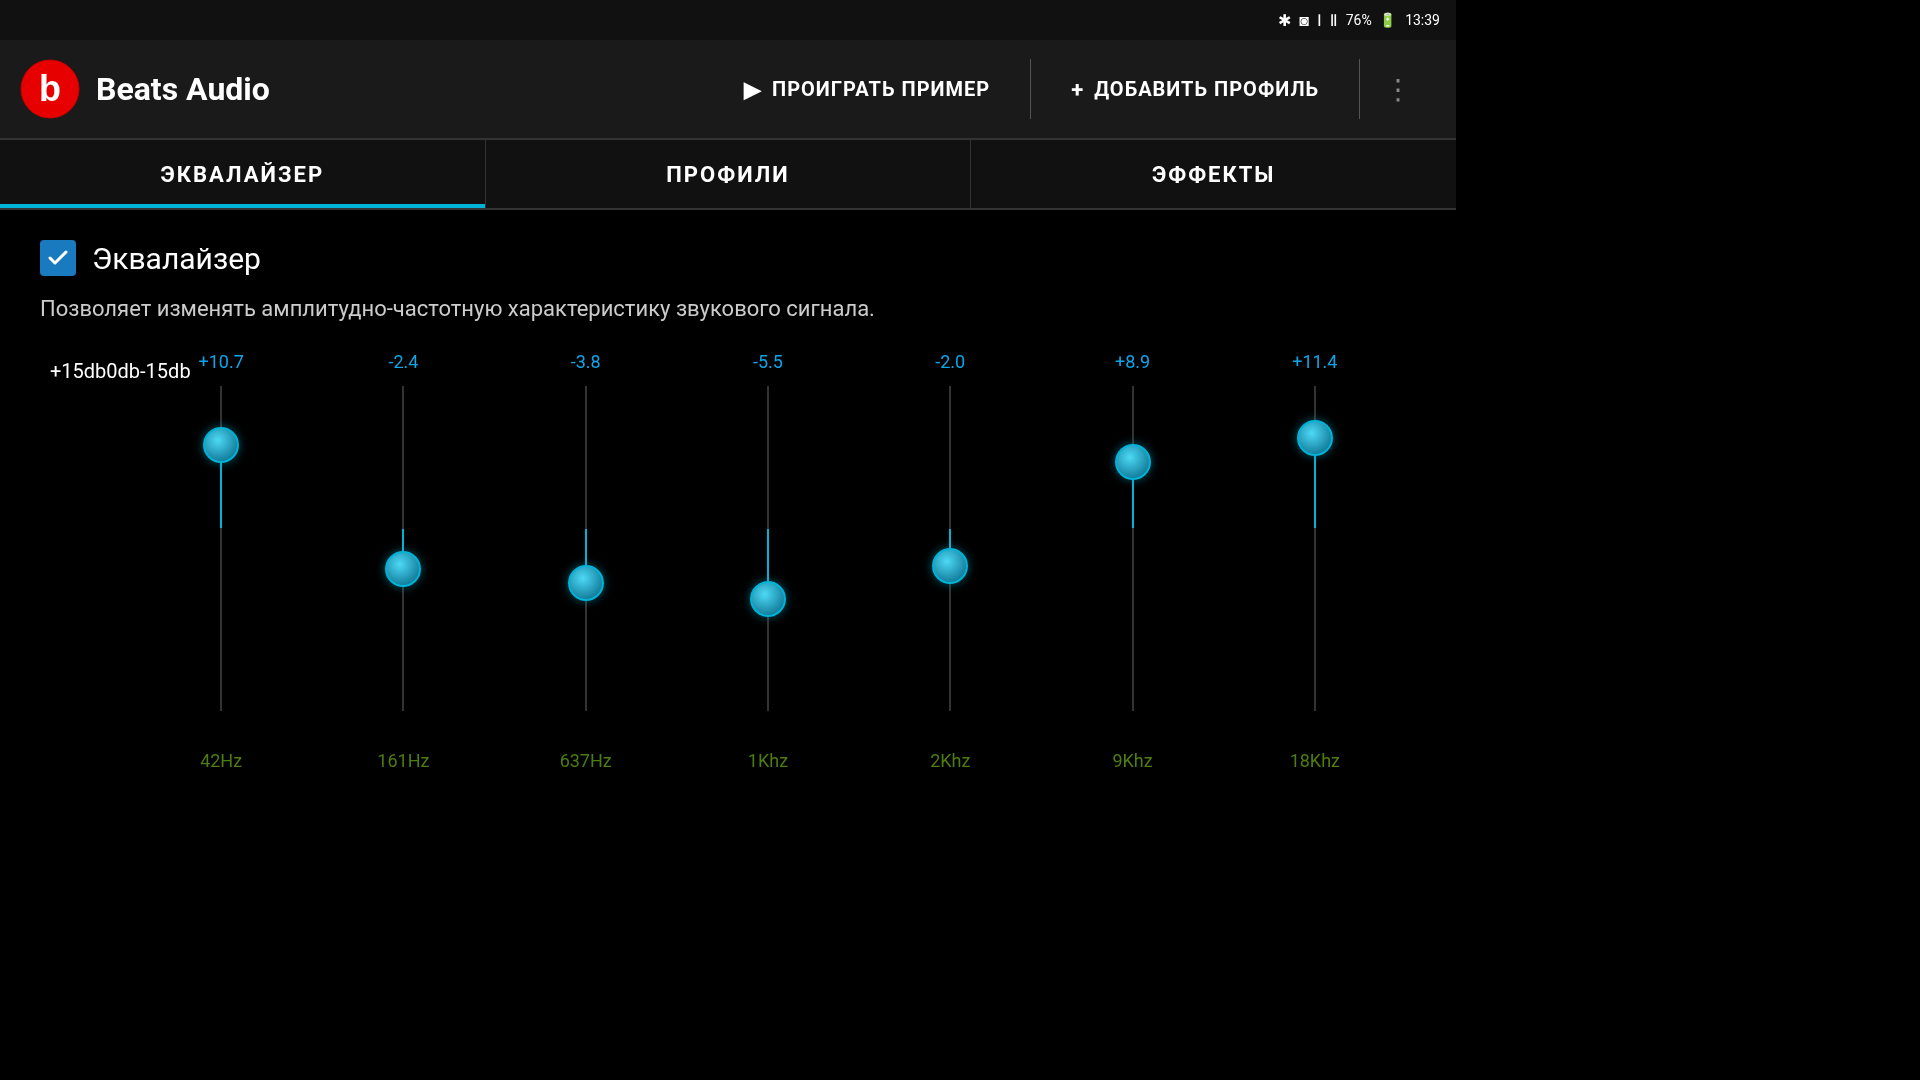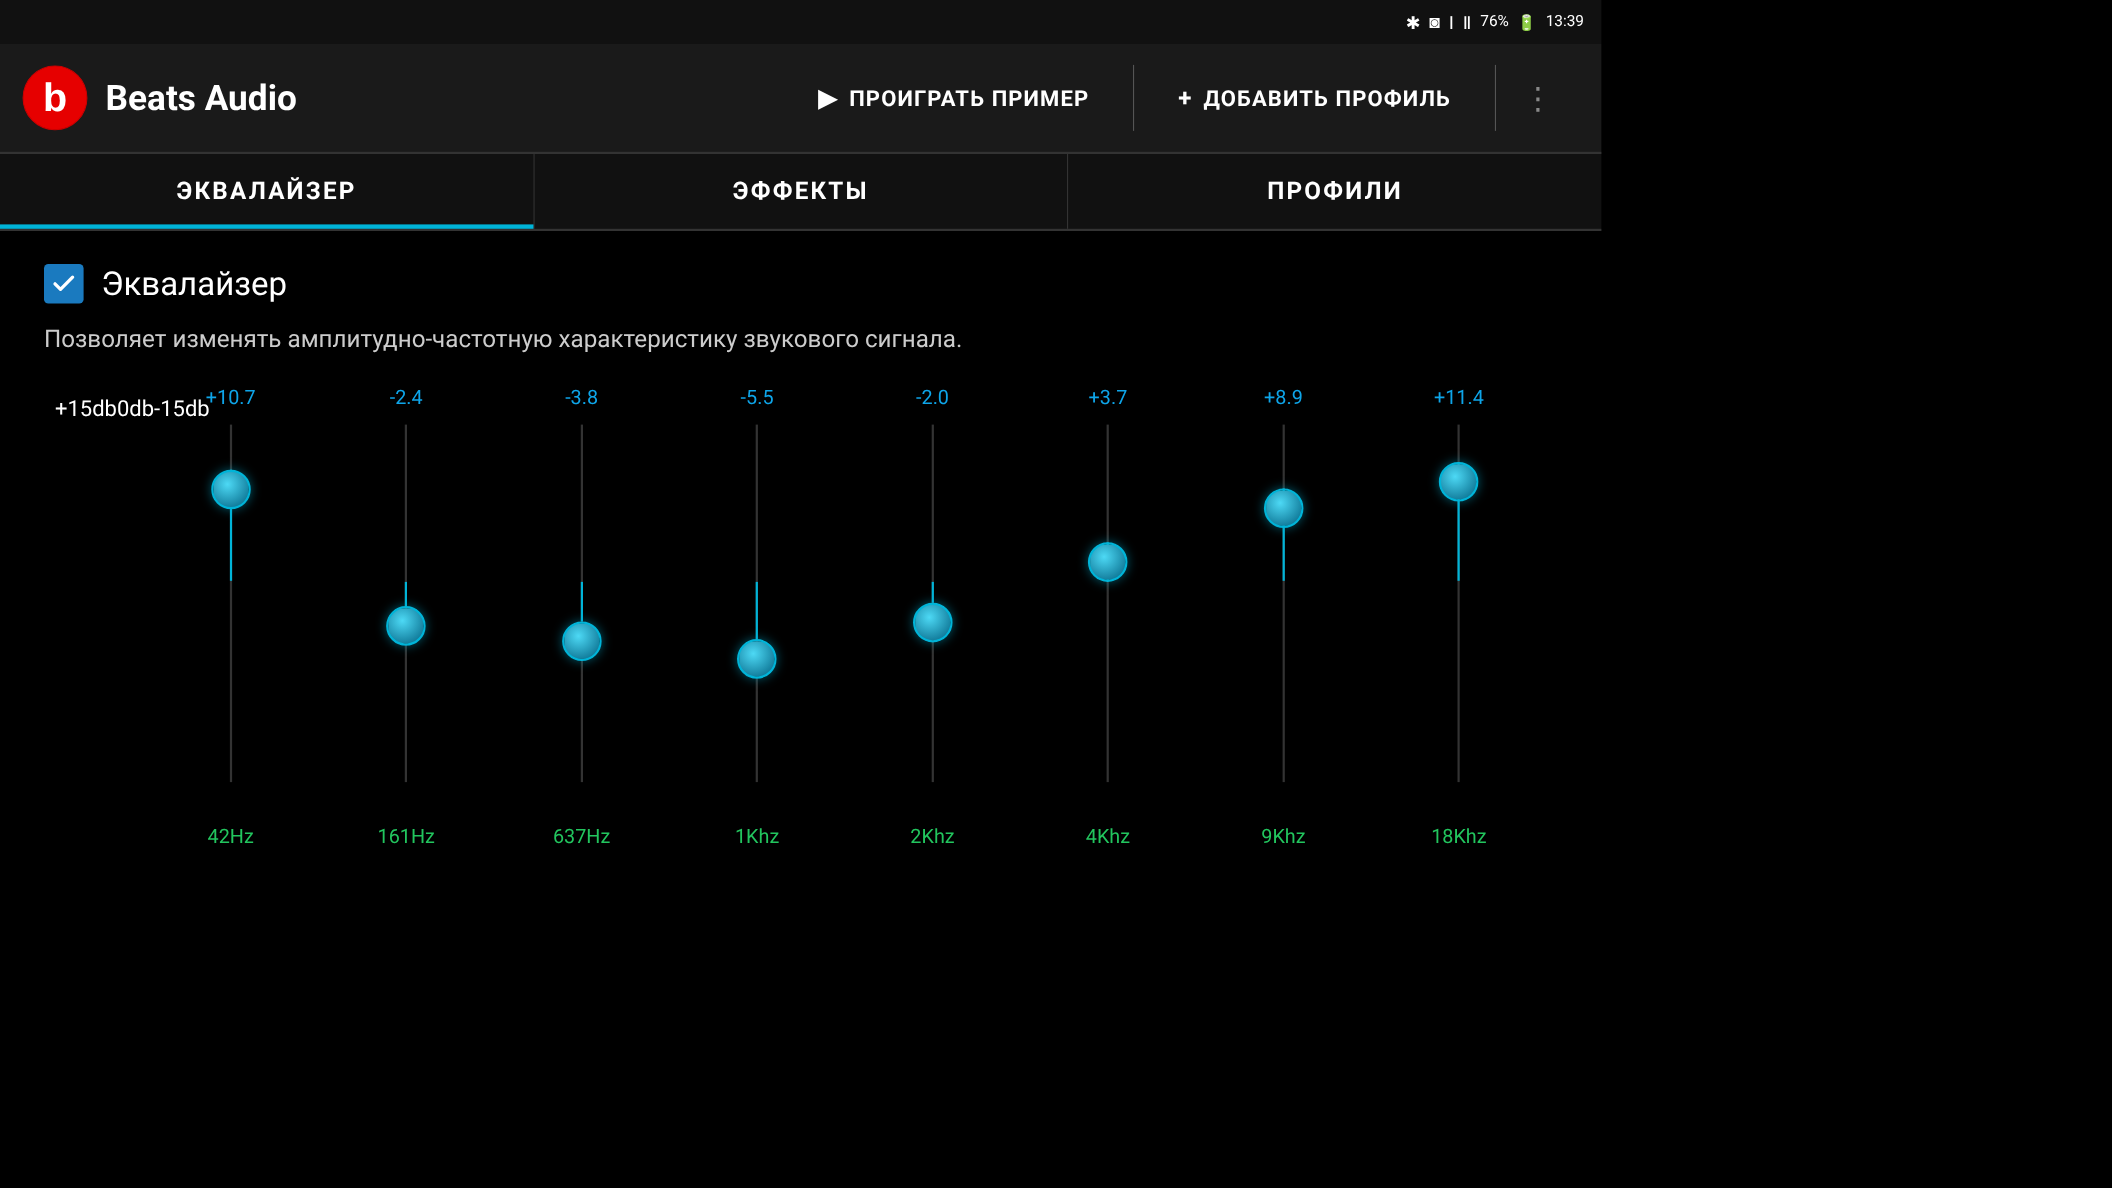--- a/index.html
+++ b/index.html
@@ -248,21 +248,21 @@
       border: 2px solid #00b4d8;
       position: absolute;
       left: 50%;
       transform: translate(-50%, 50%);
       cursor: pointer;
       box-shadow: 0 0 10px rgba(0,180,216,0.5);
     }
 
     .slider-freq {
       font-size: 18px;
-      color: #22c55e;
+      color: #4d7c0f;
       position: absolute;
       bottom: 0;
       white-space: nowrap;
     }
   </style>
 </head>
 <body>
 
 <div id="status-bar">
   <span class="status-icon">✱</span>
@@ -297,24 +297,24 @@
     <div class="header-btn-divider"></div>
     <div id="menu-btn">⋮</div>
   </div>
 </div>
 
 <div id="tabs">
   <div class="tab active">
     <span>ЭКВАЛАЙЗЕР</span>
   </div>
   <div class="tab">
+    <span>ПРОФИЛИ</span>
+  </div>
+  <div class="tab">
     <span>ЭФФЕКТЫ</span>
-  </div>
-  <div class="tab">
-    <span>ПРОФИЛИ</span>
   </div>
 </div>
 
 <div id="content">
 
   <div id="eq-header">
     <div id="eq-checkbox">
       <svg viewBox="0 0 24 24" fill="none" xmlns="http://www.w3.org/2000/svg">
         <polyline points="4,12 9,17 20,6" stroke="white" stroke-width="3" stroke-linecap="round" stroke-linejoin="round"></polyline>
       </svg>
@@ -371,29 +371,20 @@
         <div class="slider-col">
           <span class="slider-value">-2.0</span>
           <div class="slider-track-area">
             <div class="slider-track"></div>
             <div class="slider-fill" style="top: 142.5px; height: 19px;"></div>
             <div class="slider-thumb" style="top: 143.5px;"></div>
           </div>
           <span class="slider-freq">2Khz</span>
         </div>
         <div class="slider-col">
-          <span class="slider-value">+3.7</span>
-          <div class="slider-track-area">
-            <div class="slider-track"></div>
-            <div class="slider-fill" style="top: 107.35px; height: 35.15px;"></div>
-            <div class="slider-thumb" style="top: 89.35px;"></div>
-          </div>
-          <span class="slider-freq">4Khz</span>
-        </div>
-        <div class="slider-col">
           <span class="slider-value">+8.9</span>
           <div class="slider-track-area">
             <div class="slider-track"></div>
             <div class="slider-fill" style="top: 57.95px; height: 84.55px;"></div>
             <div class="slider-thumb" style="top: 39.95px;"></div>
           </div>
           <span class="slider-freq">9Khz</span>
         </div>
         <div class="slider-col">
           <span class="slider-value">+11.4</span>

